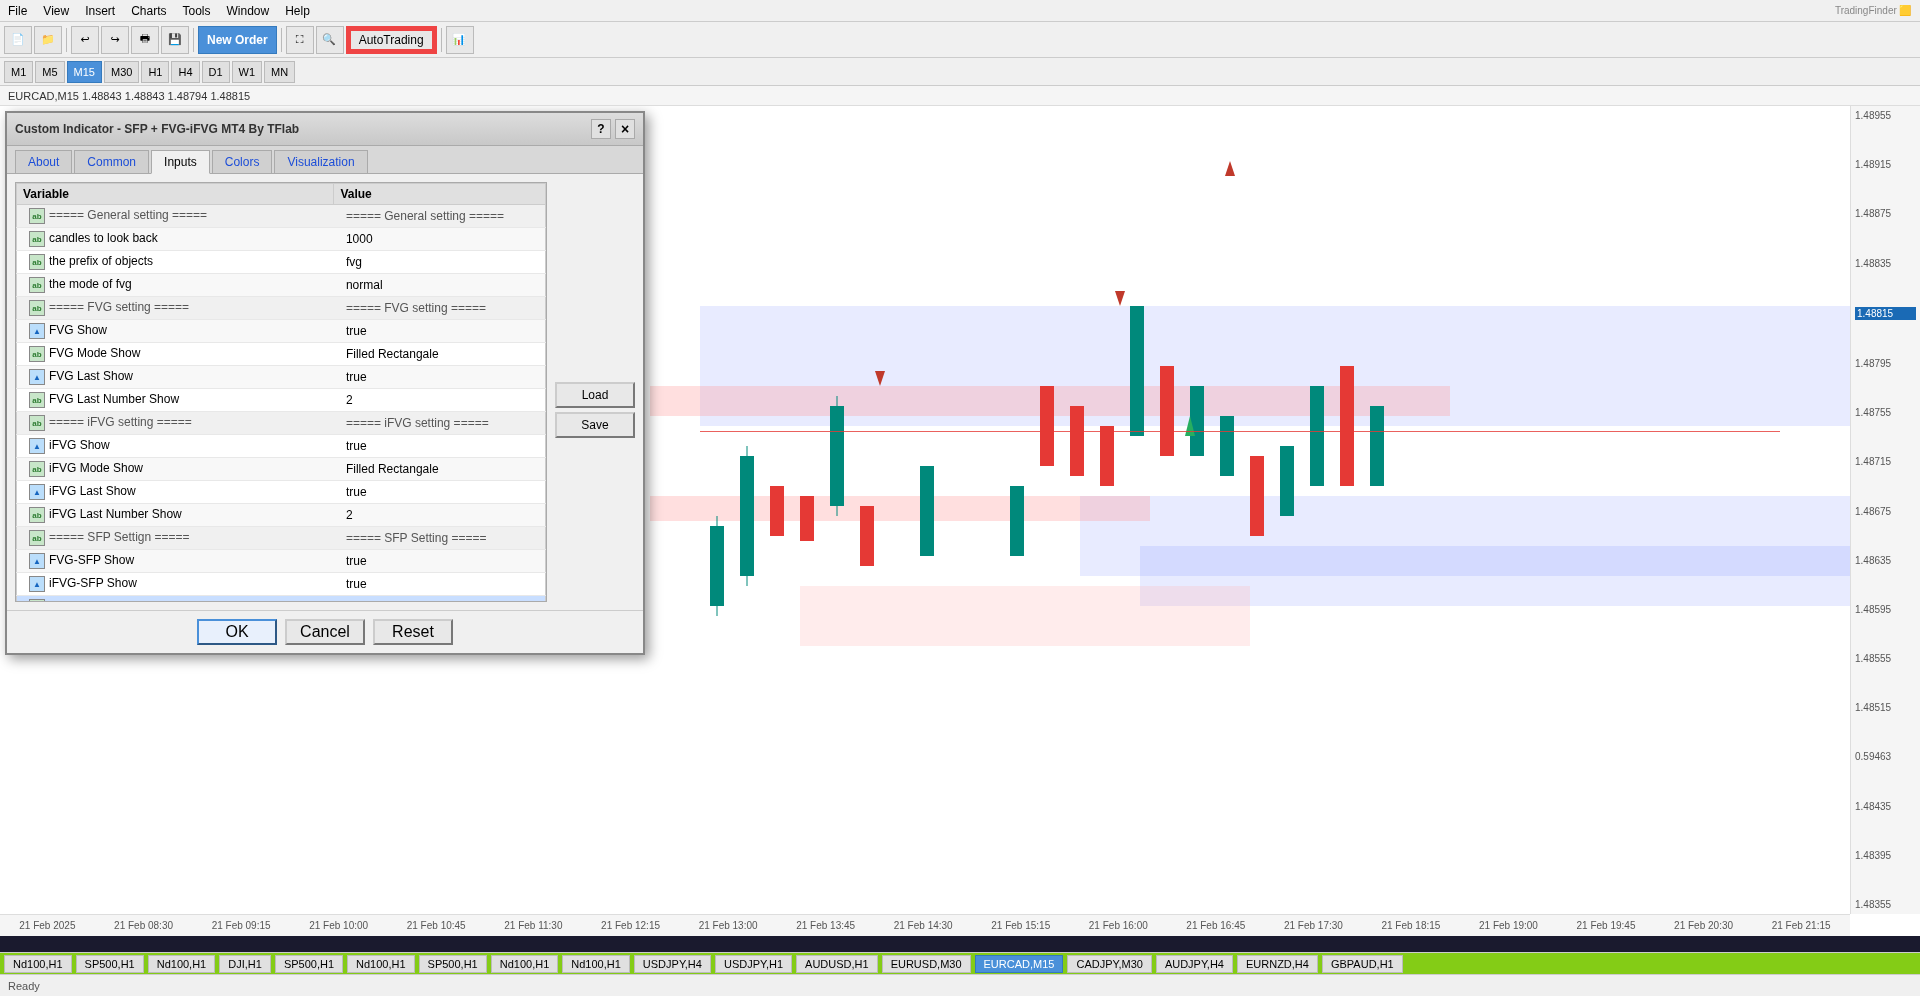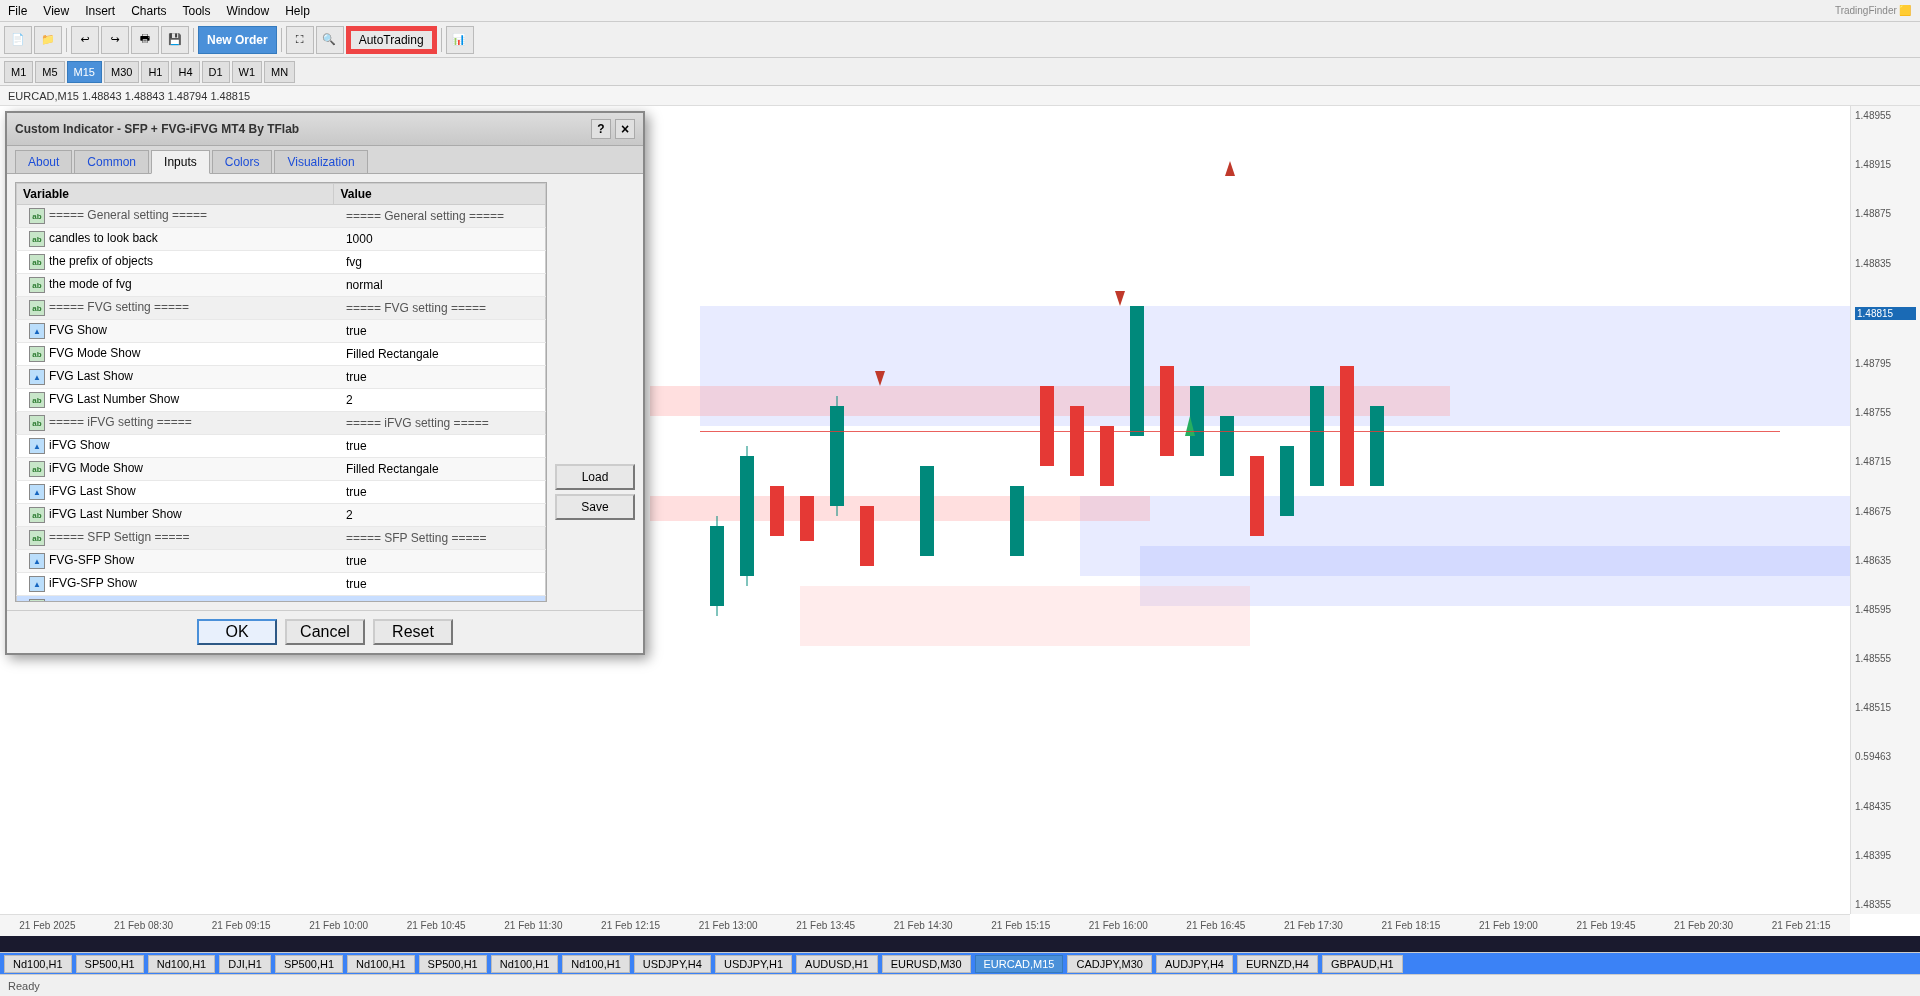--- a/index.html
+++ b/index.html
@@ -284,31 +284,30 @@
 
     .table-container {
       flex: 1;
     }
 
     .btns-container {
       display: flex;
       flex-direction: column;
       gap: 4px;
       padding-top: 200px;
-      justify-content: center;
     }
 
     
     .bottom-bar {
       position: absolute;
       bottom: 22px;
       left: 0;
       right: 0;
       height: 22px;
-      background: #3b82f6;
+      background: #84cc16;
       border-top: 1px solid #ccc;
       display: flex;
       align-items: center;
       padding: 0 4px;
       gap: 4px;
       font-size: 11px;
       overflow: hidden;
     }
     .bottom-tab {
       padding: 2px 8px;

